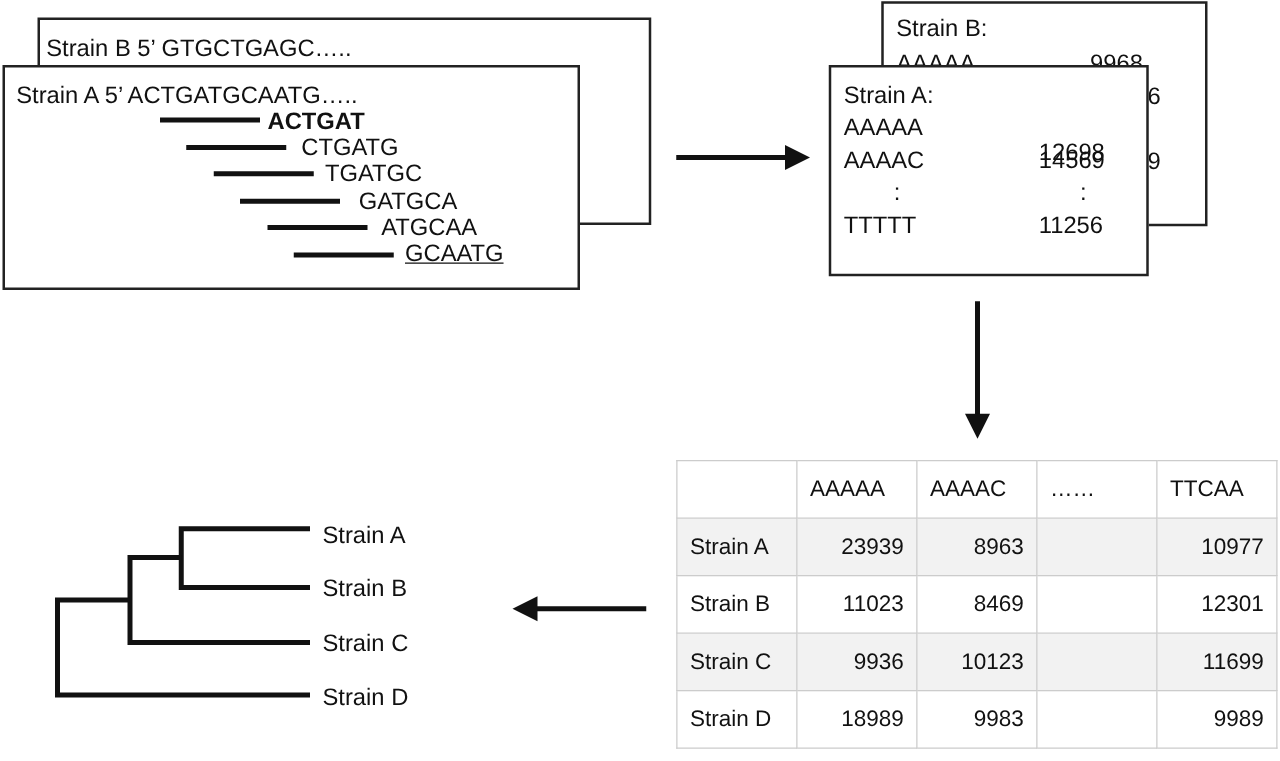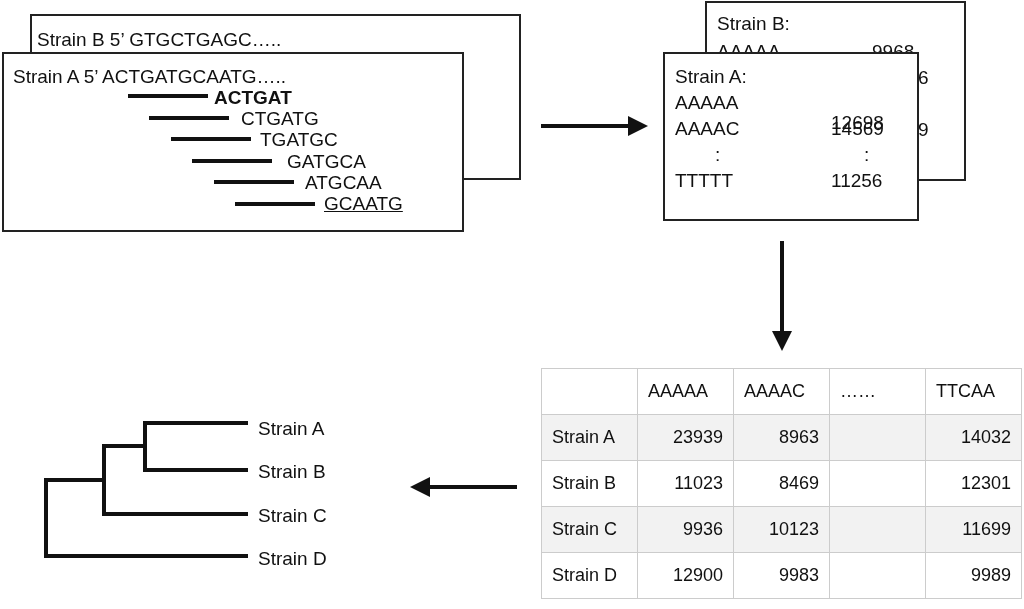--- a/index.html
+++ b/index.html
@@ -87,37 +87,37 @@
     <td style="width:96px" class="hdr">AAAAA</td>
     <td style="width:96px" class="hdr">AAAAC</td>
     <td style="width:96px" class="hdr">……</td>
     <td style="width:96px" class="hdr">TTCAA</td>
   </tr>
   <tr class="shade">
     <td>Strain A</td>
     <td class="num">23939</td>
     <td class="num">8963</td>
     <td class="num"></td>
-    <td class="num">14032</td>
+    <td class="num">10977</td>
   </tr>
   <tr>
     <td>Strain B</td>
     <td class="num">11023</td>
     <td class="num">8469</td>
     <td class="num"></td>
     <td class="num">12301</td>
   </tr>
   <tr class="shade">
     <td>Strain C</td>
     <td class="num">9936</td>
     <td class="num">10123</td>
     <td class="num"></td>
     <td class="num">11699</td>
   </tr>
   <tr>
     <td>Strain D</td>
-    <td class="num">12900</td>
+    <td class="num">18989</td>
     <td class="num">9983</td>
     <td class="num"></td>
     <td class="num">9989</td>
   </tr>
 </tbody>
   </table>
 
 </body></html>

